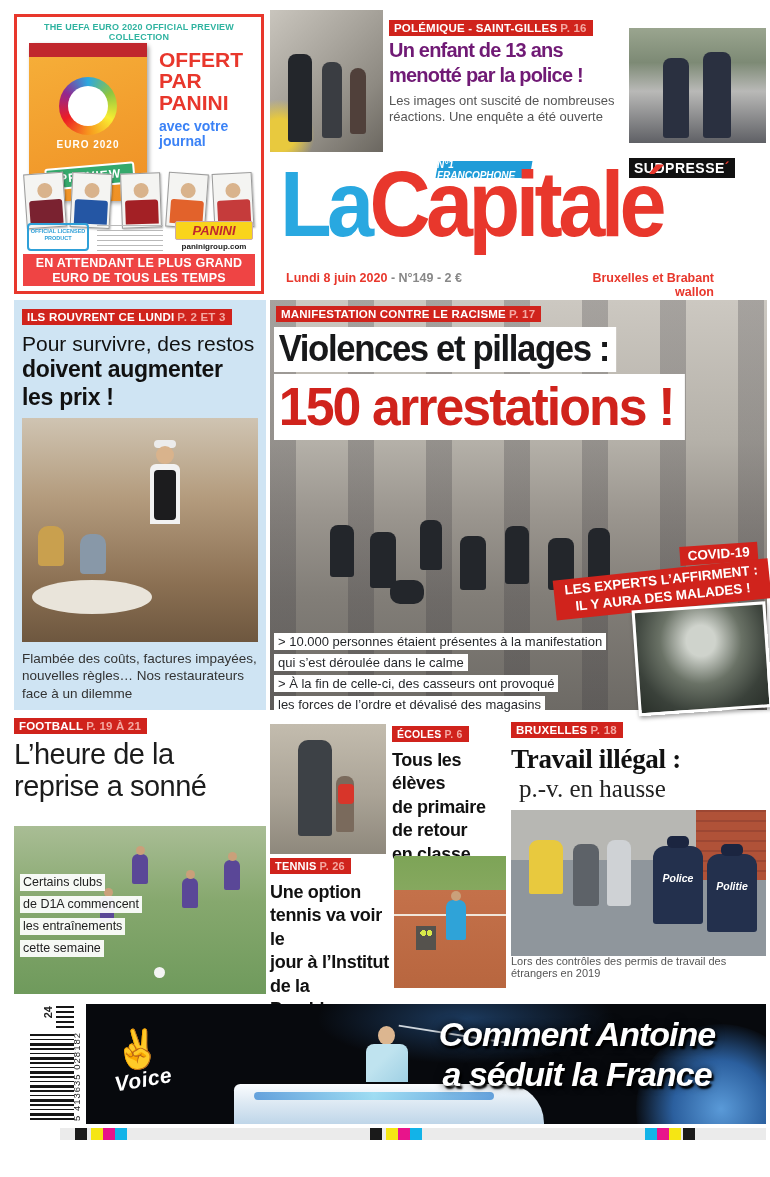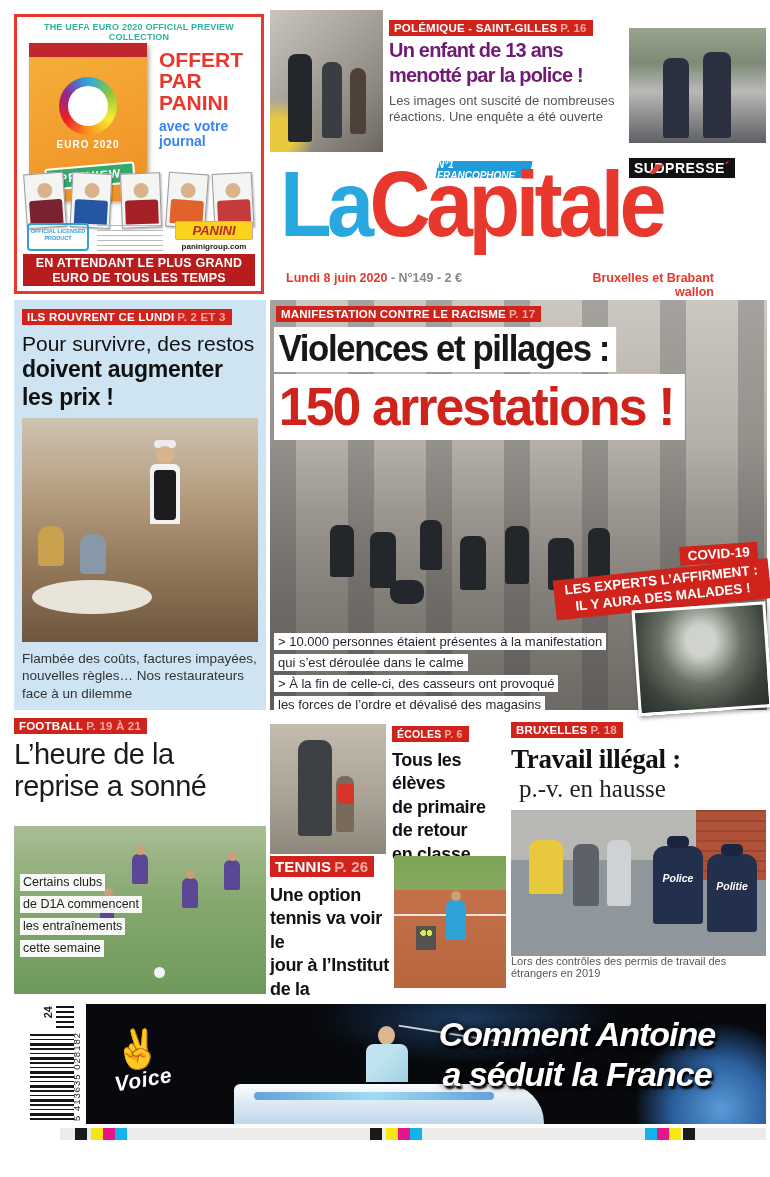--- a/index.html
+++ b/index.html
@@ -45,21 +45,21 @@
   .stick .jersey { position:absolute; left:3px; bottom:3px; width:33px; height:24px; border-radius:3px 3px 0 0; }
   .pan-official { position:absolute; left:10px; bottom:40px; width:62px; height:28px;
                   border:2px solid #2fa0d8; border-radius:4px; color:#2fa0d8;
                   font-size:5.5px; font-weight:700; text-align:center; padding-top:3px; line-height:1.3; }
   .pan-fineprint { position:absolute; left:80px; bottom:40px; width:66px; height:28px;
                    background:repeating-linear-gradient(0deg,#b9b9b9 0 1px,transparent 1px 5px); }
   .pan-brand { position:absolute; right:8px; bottom:40px; width:78px; text-align:center; }
   .pan-brand .box { background:#f9d41b; border:1px solid #caa; border-radius:2px; color:#c0272d;
                     font-weight:800; font-style:italic; font-size:13px; padding:1px 0; }
   .pan-brand .url { font-size:8px; font-weight:700; color:#222; margin-top:2px; }
-  .pan-banner { position:absolute; left:6px; right:6px; bottom:5px; height:32px; background:#b91c1c;
+  .pan-banner { position:absolute; left:6px; right:6px; bottom:5px; height:32px; background:#ef4444;
                 color:#fff; font-weight:800; font-size:12.5px; text-align:center; line-height:1.2;
                 padding-top:2px; letter-spacing:.2px; }
 
   
   #top-left-photo { left:270px; top:10px; width:113px; height:142px;
       background:
         radial-gradient(circle at 8% 88%, #e8c93e 0 10%, transparent 22%),
         linear-gradient(135deg,#c9c5bd 0%,#a8a49c 40%,#8e8a82 70%,#6b6760 100%); }
   #top-right-photo { left:629px; top:28px; width:137px; height:115px;
       background:linear-gradient(180deg,#9aa58f 0%,#7d8a75 30%,#b9b9b7 55%,#5f6065 100%); }
@@ -393,21 +393,21 @@
     </div>
     <div class="small-h">
       <span>Tous les élèves</span><br>
       <span>de primaire</span><br>
       <span>de retour</span><br>
       <span>en classe</span>
     </div>
   </div>
 
   <div id="tennis-txt">
-    <div class="tag" style="font-size:15px;">
+    <div class="tag" style="font-size:11px;">
       <span>TENNIS</span><span class="pg">P. 26</span>
     </div>
     <div class="small-h">
       <span>Une option</span><br>
       <span>tennis va voir le</span><br>
       <span>jour à l’Institut</span><br>
       <span>de la Providence</span>
     </div>
   </div>
   <div id="tennis-photo" class="photo">

